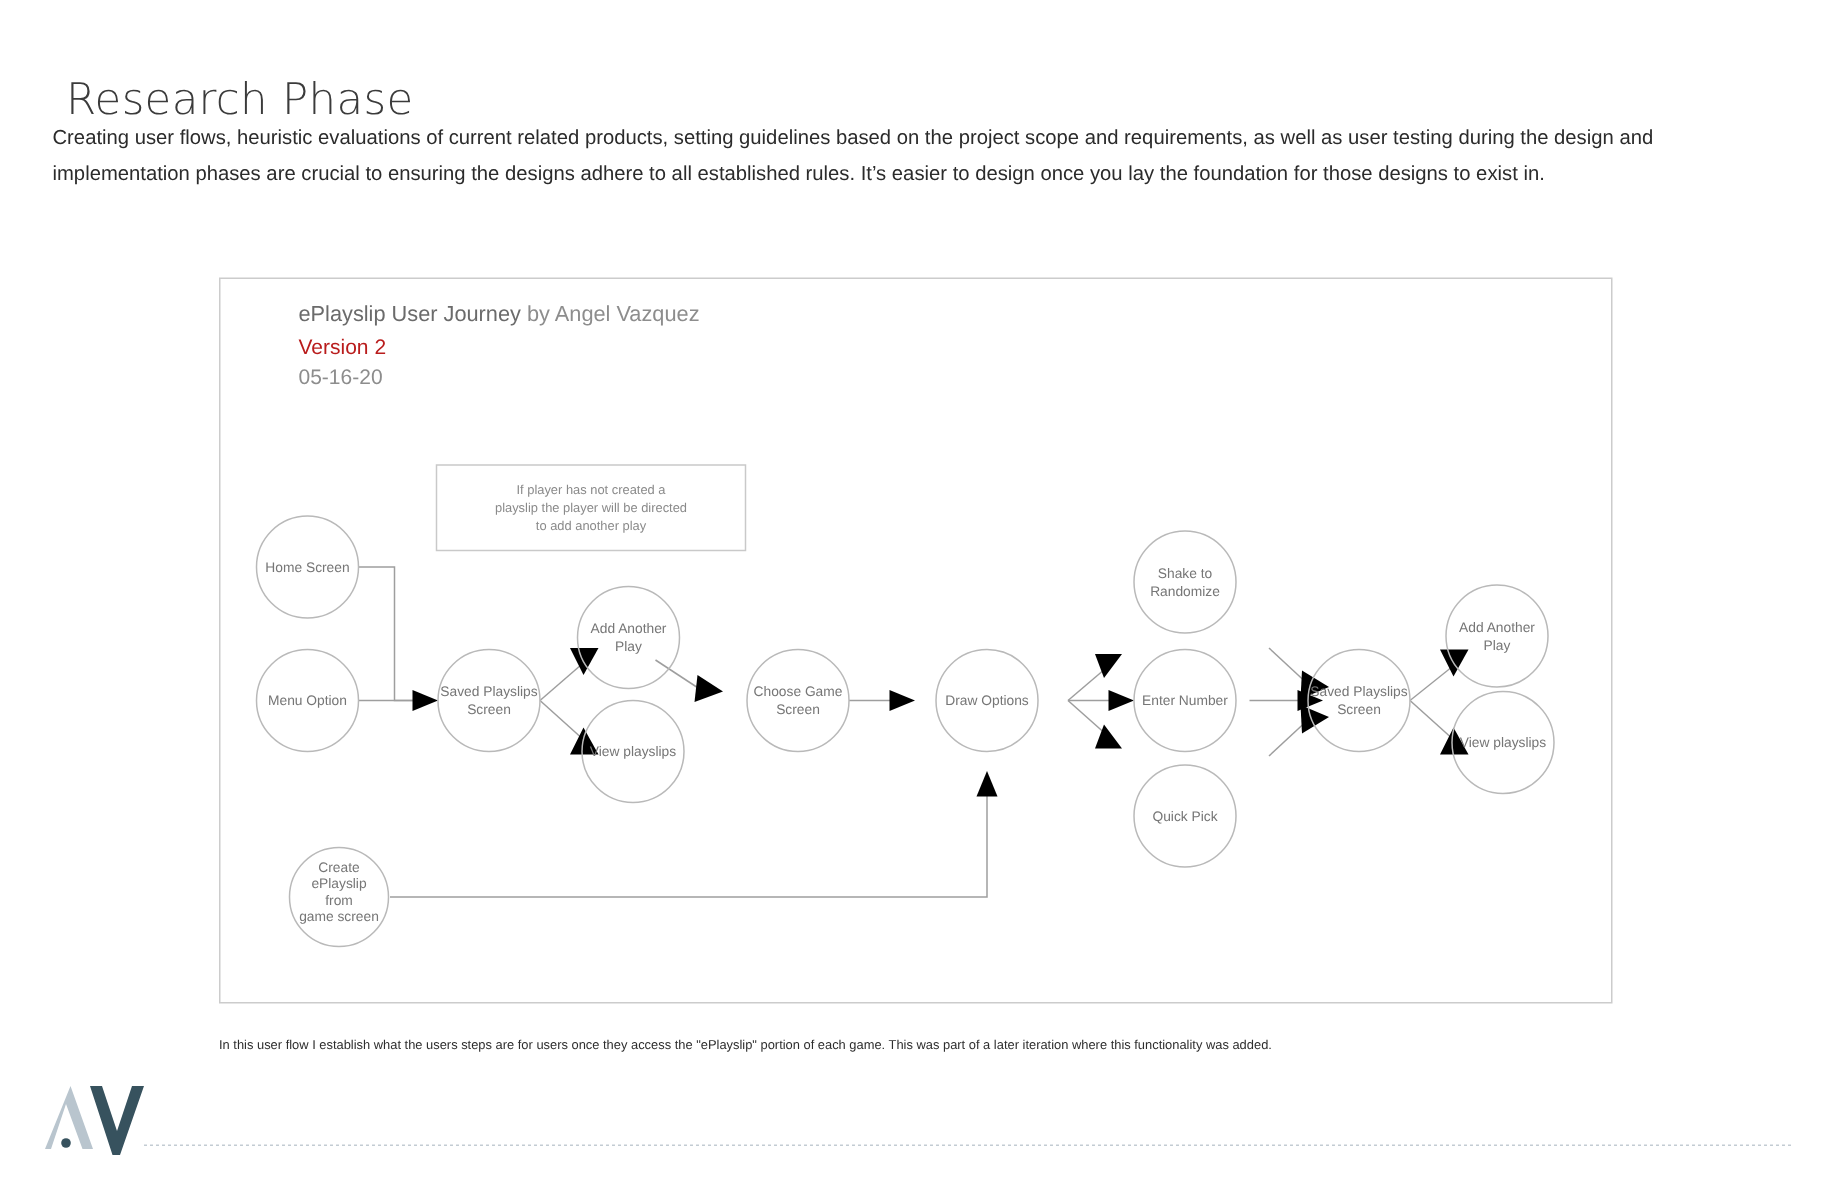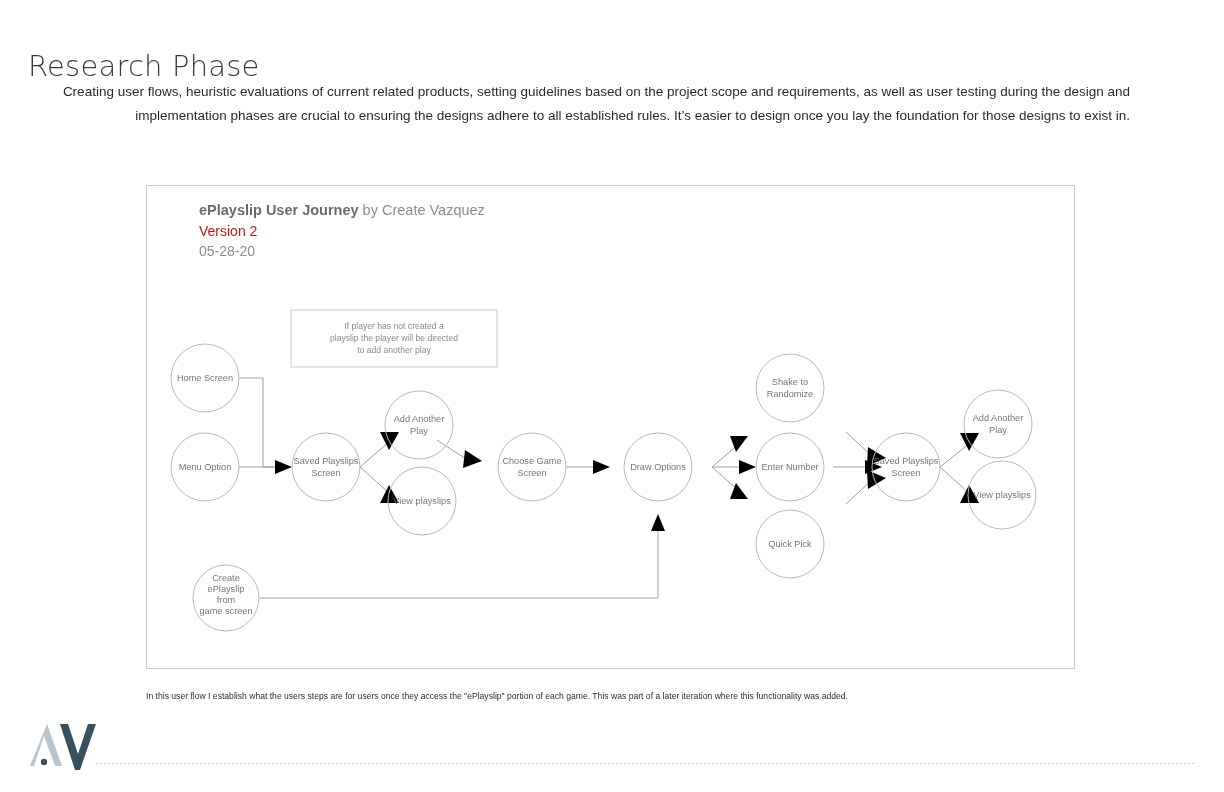--- a/index.html
+++ b/index.html
@@ -2,35 +2,35 @@
 <html><head>
 <meta charset="utf-8">
 <style>
   html,body{margin:0;padding:0;}
   body{
     width:1224px;height:792px;background:#ffffff;
     font-family:"Liberation Sans","DejaVu Sans",sans-serif;
     color:#222;overflow:hidden;position:relative;
   }
   .page-title{
-    position:absolute;left:28px;top:30px;
+    position:absolute;left:44px;top:30px;
     font-size:29px;font-weight:300;letter-spacing:.2px;color:#3b3b3b;
     font-family:"DejaVu Sans","Liberation Sans",sans-serif;
   }
   .intro{
     position:absolute;left:35px;top:66px;width:1095px;
-    font-size:13.5px;line-height:24px;color:#2b2b2b;text-align:right;
+    font-size:13.5px;line-height:24px;color:#2b2b2b;
   }
   
   .diagram-frame{
     position:absolute;left:146px;top:185px;width:929px;height:484px;
     border:1px solid #cccccc;background:#ffffff;box-sizing:border-box;
   }
   .dg-title{position:absolute;left:52px;top:16px;font-size:14.5px;color:#8d8d8d;white-space:nowrap;}
-  .dg-title b{color:#6b6b6b;font-weight:700;}
+  .dg-title b{color:#6b6b6b;font-weight:400;}
   .dg-version{position:absolute;left:52px;top:37px;font-size:14px;color:#b91c1c;}
   .dg-date{position:absolute;left:52px;top:57px;font-size:14px;color:#8d8d8d;}
   .svg-flow{position:absolute;left:0;top:0;width:929px;height:484px;}
   .nodetext{
     font-family:"Liberation Sans","DejaVu Sans",sans-serif;
     font-size:9.2px;fill:#767676;text-anchor:middle;
   }
   .notetext{
     font-family:"Liberation Sans","DejaVu Sans",sans-serif;
     font-size:8.6px;fill:#8a8a8a;text-anchor:middle;
@@ -52,23 +52,23 @@
   .logo{position:absolute;left:30px;top:722px;width:66px;height:50px;}
 </style>
 </head>
 <body>
 
 <h1 class="page-title">Research Phase</h1>
 <p class="intro">Creating user flows, heuristic evaluations of current related products, setting guidelines based on the project scope and requirements, as well as user testing during the design and implementation phases are crucial to ensuring the designs adhere to all established rules. It’s easier to design once you lay the foundation for those designs to exist in.</p>
 
 <div class="diagram-frame">
 
-  <div class="dg-title"><b>ePlayslip User Journey</b><span> by Create Vazquez</span></div>
+  <div class="dg-title"><b>ePlayslip User Journey</b><span> by Angel Vazquez</span></div>
   <div class="dg-version">Version  2</div>
-  <div class="dg-date">05-28-20</div>
+  <div class="dg-date">05-16-20</div>
 
   <svg class="svg-flow" viewBox="0 0 929 484">
 
     <path class="conn" d="M 92,192 L 116,192 L 116,281 L 140,281"></path>
 
     <path class="conn" d="M 92,281 L 140,281"></path>
     <polygon class="arrowhead" points="128,274 145,281 128,288"></polygon>
 
     <path class="conn" d="M 213,281 L 243,255"></path>
     <polygon class="arrowhead" points="233,246 252,246 242,264"></polygon>

